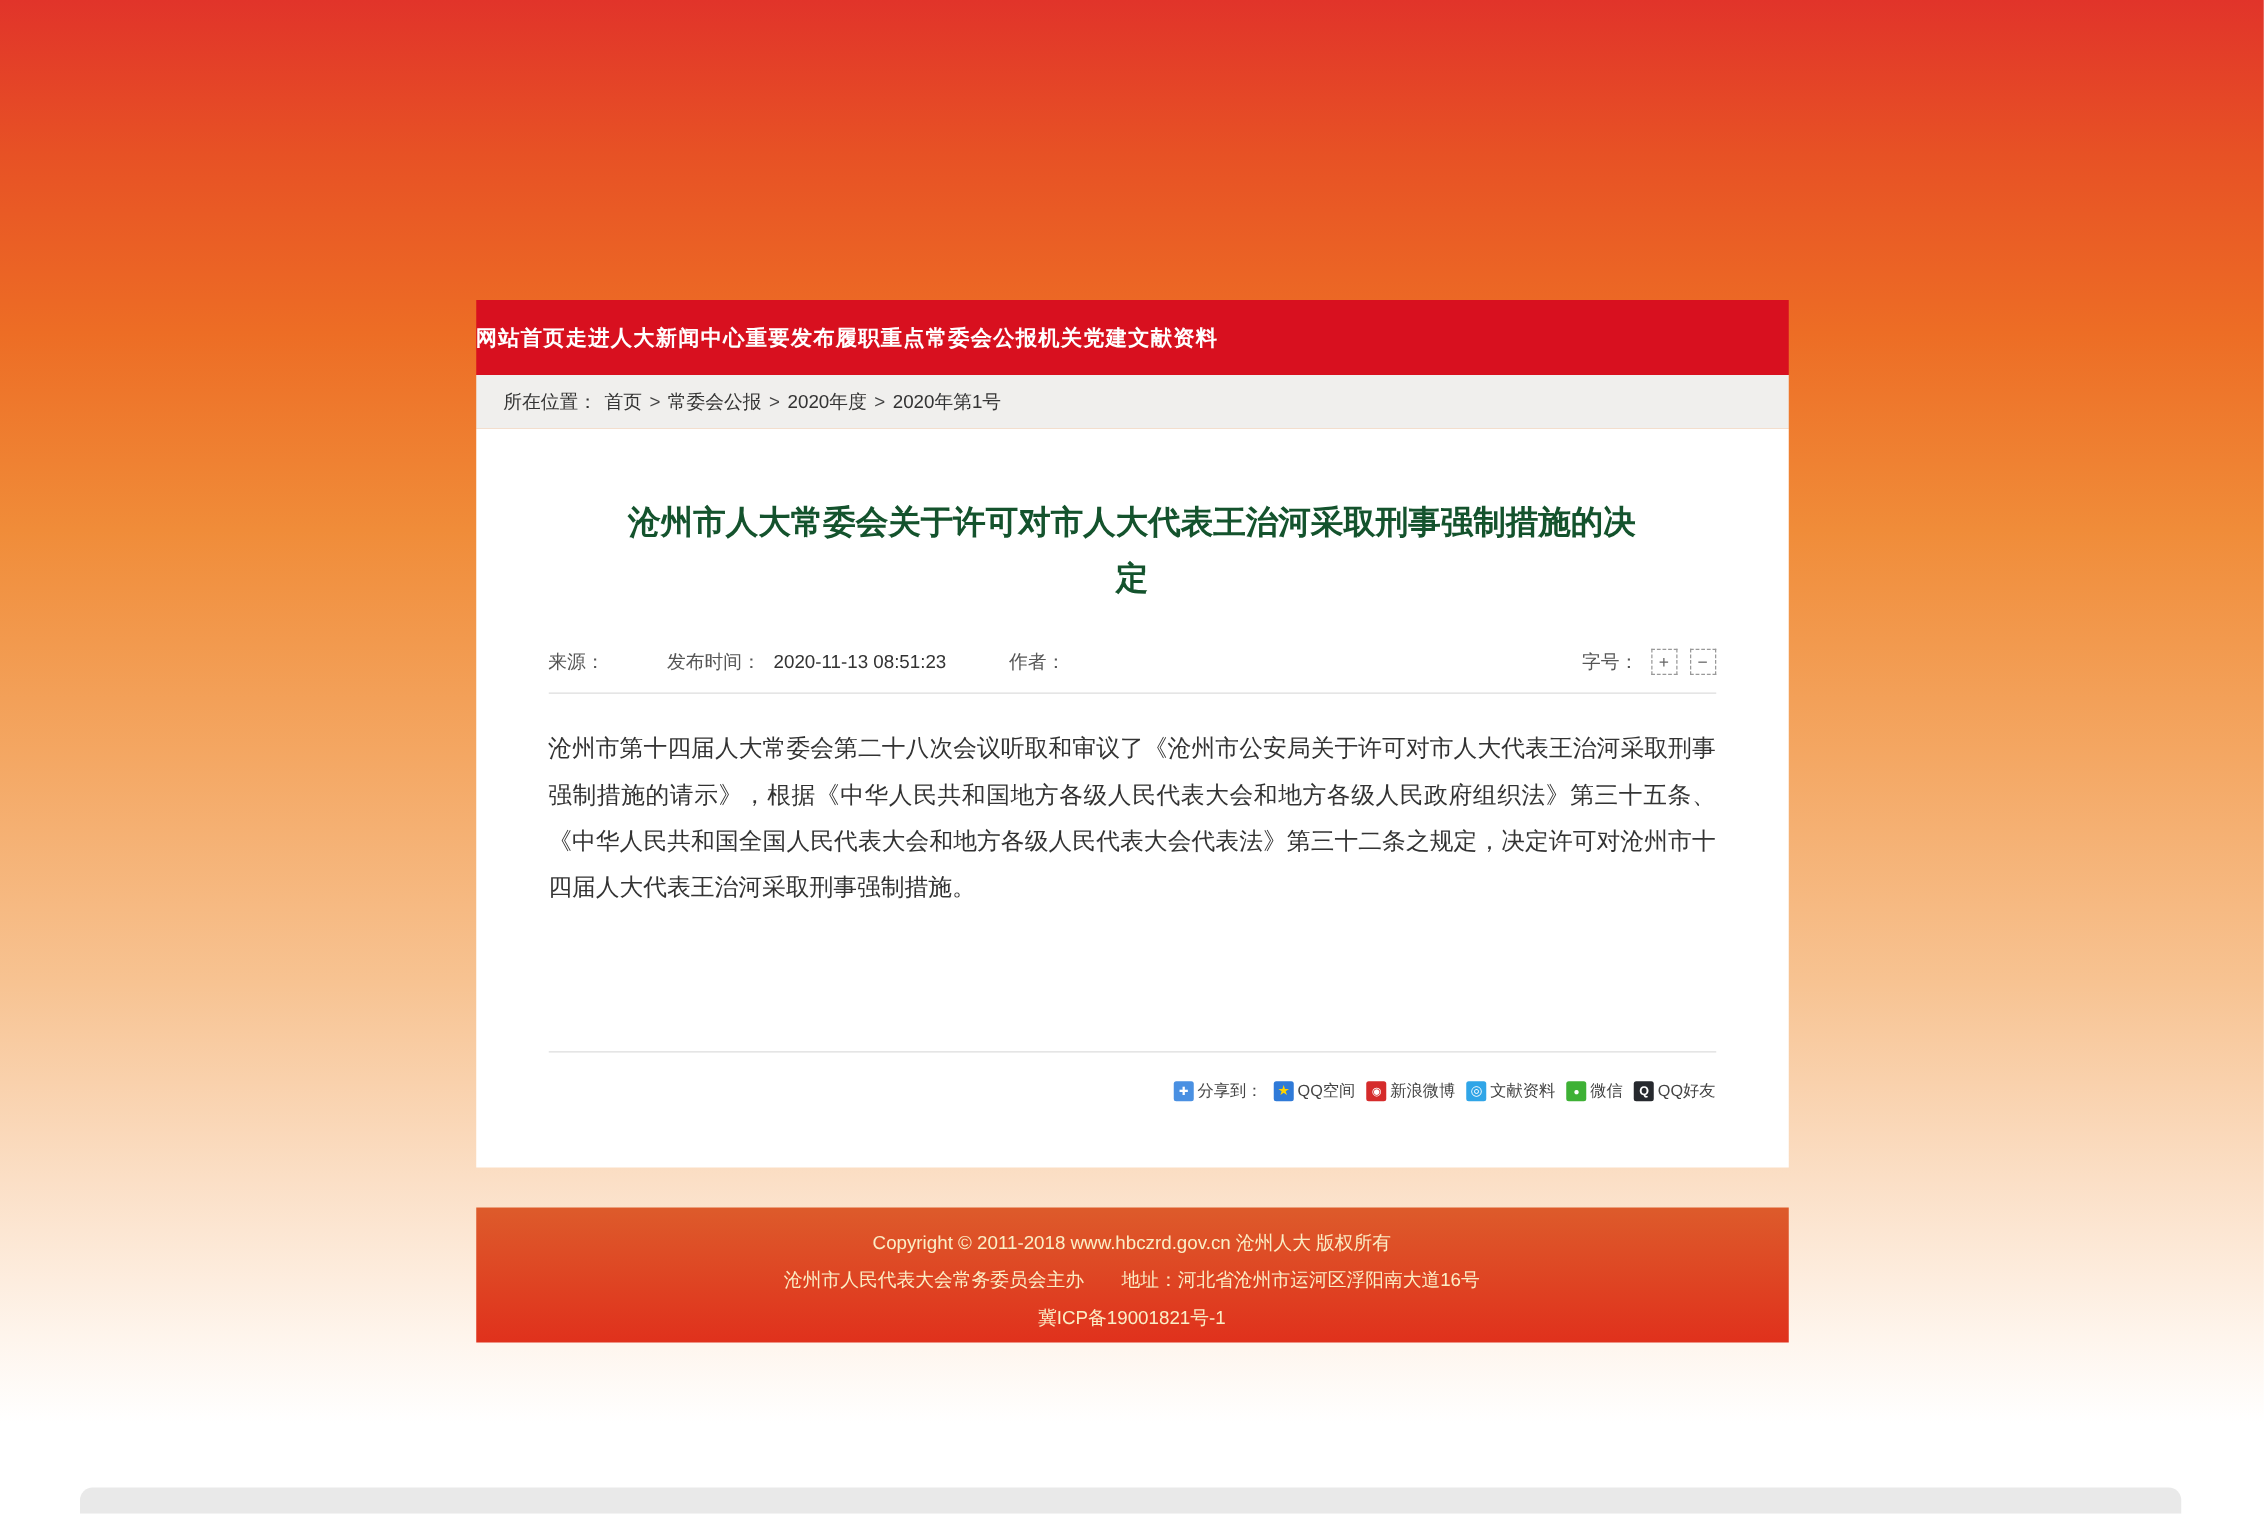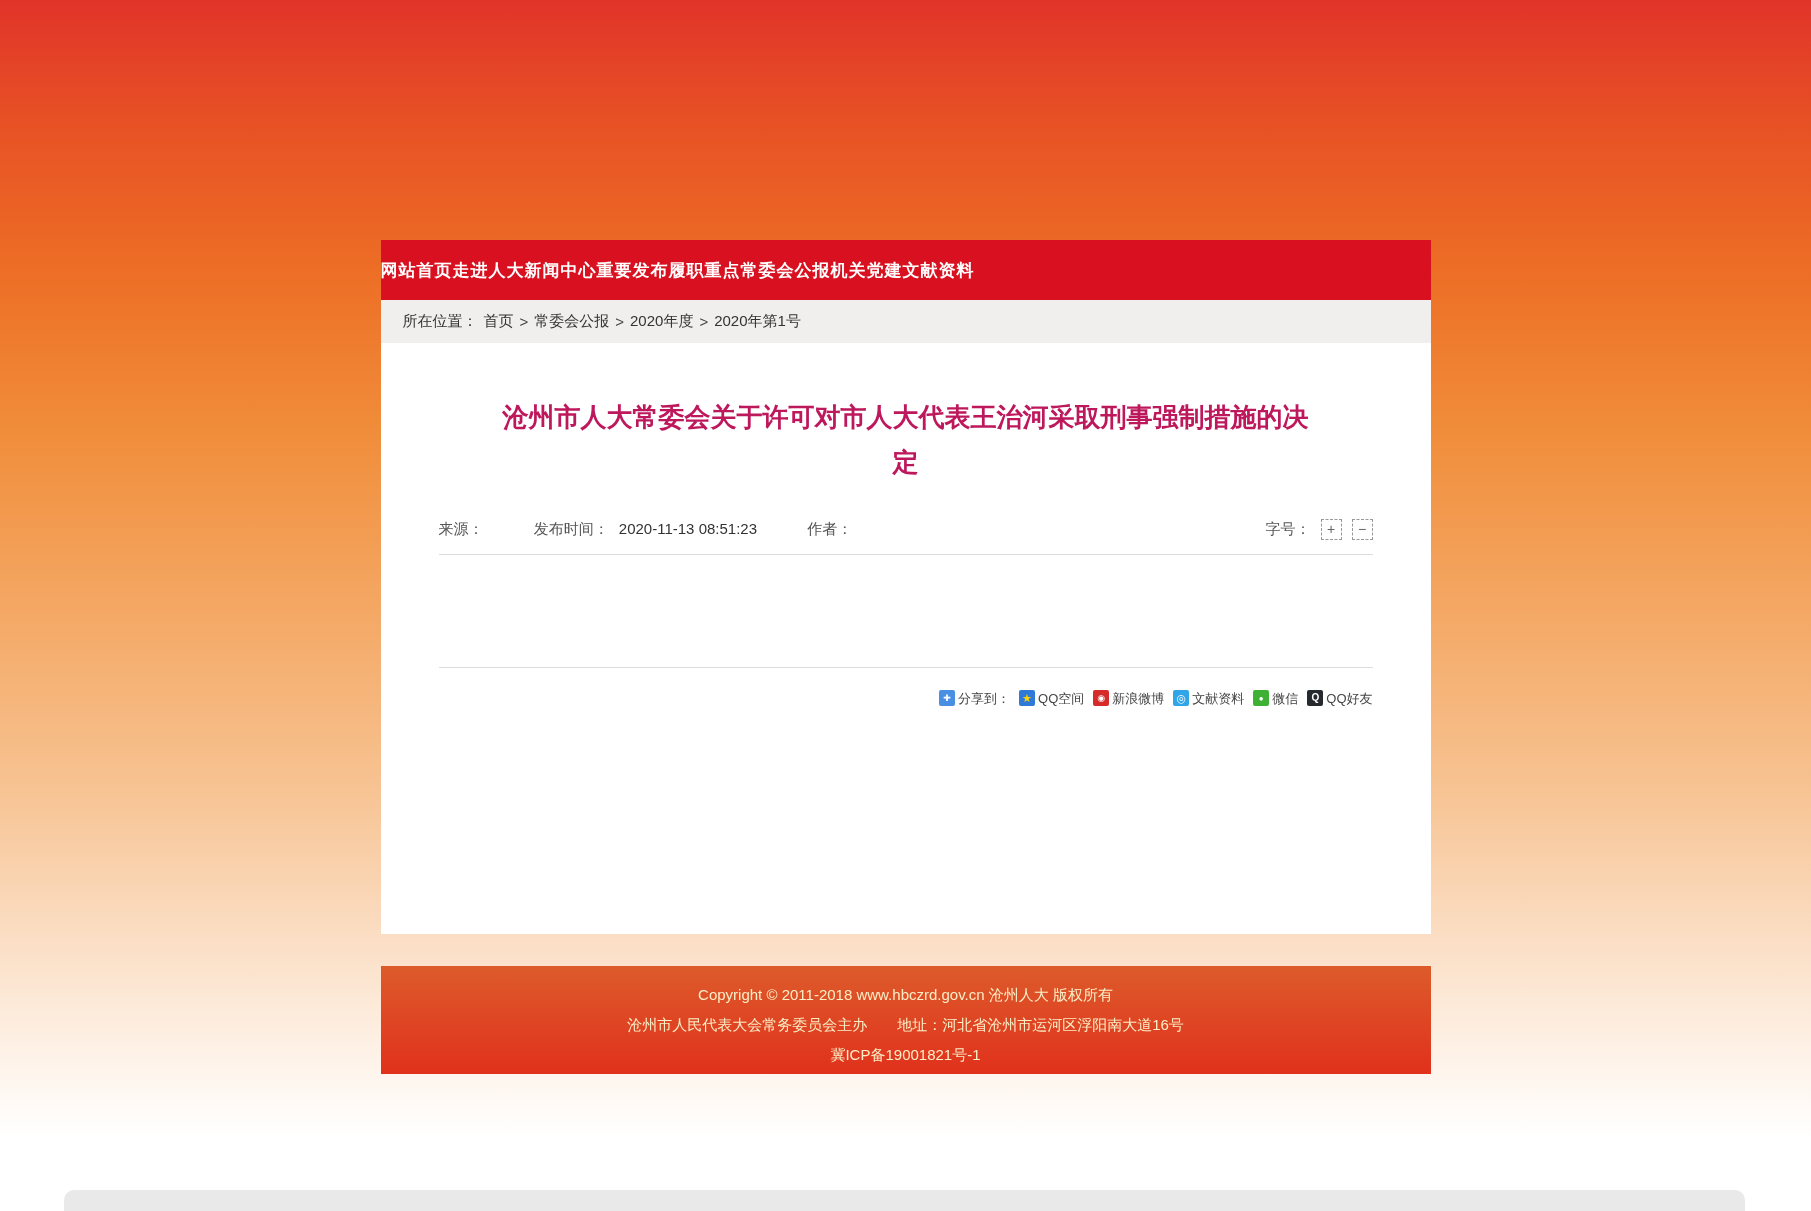--- a/index.html
+++ b/index.html
@@ -18,34 +18,34 @@
   .nav-item { color:#ffffff; font-size:17px; font-weight:bold; cursor:pointer; letter-spacing:1px; white-space:nowrap; }
 
   
   .breadcrumb-bar { height:43px; background:#f0efed; display:flex; align-items:center; padding:0 22px; font-size:15px; color:#333; }
   .crumb { cursor:pointer; margin:0 6px; }
   .crumb-sep { color:#444; }
   .crumb-label { color:#333; }
 
   
   .content { background:#ffffff; height:591px; padding:52px 58px 0; overflow:hidden; }
-  .article-title { max-width:820px; margin:0 auto; text-align:center; font-size:26px; font-weight:600; color:#be185d; line-height:45px; }
+  .article-title { max-width:820px; margin:0 auto; text-align:center; font-size:26px; font-weight:600; color:#14532d; line-height:45px; }
   .article-subtitle { text-align:center; font-size:20px; color:#333; margin-top:8px; font-weight:400; }
 
   .meta-row { display:flex; justify-content:space-between; align-items:center; margin-top:34px; padding-bottom:14px; border-bottom:1px solid #ddd; font-size:15px; color:#555;gap:36px; }
   .meta-left span { margin-right:46px; }
   .meta-left .meta-time { margin-left:-40px; margin-right:46px; color:#333; }
   .meta-right { display:flex; align-items:center; gap:10px; }
   .font-btn { width:21px; height:21px; border:1px dashed #999; background:#fff; color:#666; font-size:14px; line-height:19px; text-align:center; cursor:pointer; }
 
   .body-text { margin-top:26px; font-size:19px; line-height:37px; color:#333; text-align:justify; font-family:"Liberation Serif","DejaVu Serif",serif; }
 
   .share-sep { border-top:1px solid #ddd; margin-top:112px; }
   .share-row { display:flex; justify-content:flex-end; align-items:center; margin-top:22px; font-size:13px; color:#444; }
-  .share-item { display:flex; align-items:flex-start; margin-left:9px; cursor:pointer; }
+  .share-item { display:flex; align-items:center; margin-left:9px; cursor:pointer; }
   .sicon { display:inline-block; width:16px; height:16px; border-radius:2px; margin-right:3px; text-align:center; line-height:16px; font-size:9px; color:#fff; }
   .icon-plus { background:#4a90e2; }
   .icon-plus::before { content:"✚"; }
   .icon-qzone { background:#2f7ad8; color:#ffd400; }
   .icon-qzone::before { content:"★"; font-size:11px; }
   .icon-sina { background:#d52b2b; }
   .icon-sina::before { content:"◉"; }
   .icon-twb { background:#30a5e7; }
   .icon-twb::before { content:"◎"; font-size:11px; }
   .icon-wechat { background:#3eb135; }
@@ -97,20 +97,21 @@
         <span class="meta-time">2020-11-13 08:51:23</span>
         <span>作者：</span>
       </div>
       <div class="meta-right">
         <span>字号：</span>
         <span class="font-btn">+</span>
         <span class="font-btn">−</span>
       </div>
     </div>
 
+    <p class="body-text">沧州市第十四届人大常委会第二十八次会议听取和审议了《沧州市公安局关于许可对市人大代表王治河采取刑事强制措施的请示》，根据《中华人民共和国地方各级人民代表大会和地方各级人民政府组织法》第三十五条、《中华人民共和国全国人民代表大会和地方各级人民代表大会代表法》第三十二条之规定，决定许可对沧州市十四届人大代表王治河采取刑事强制措施。</p>
 
     <div class="share-sep"></div>
     <div class="share-row">
       <span class="share-item">
         <span class="sicon icon-plus"></span>
         <span>分享到：</span>
       </span>
       <span class="share-item">
         <span class="sicon icon-qzone"></span>
         <span>QQ空间</span>

